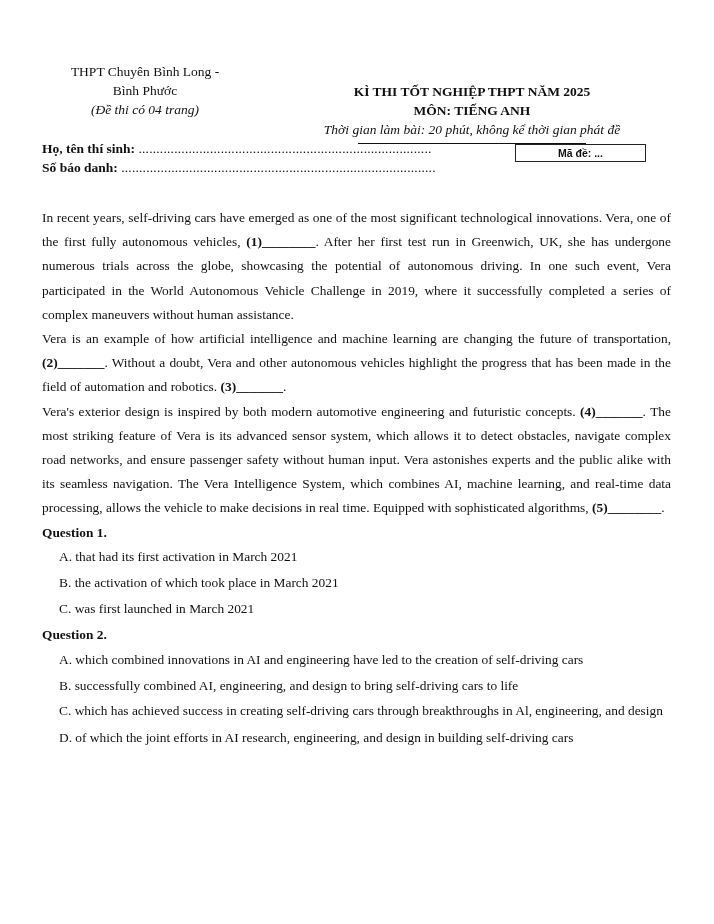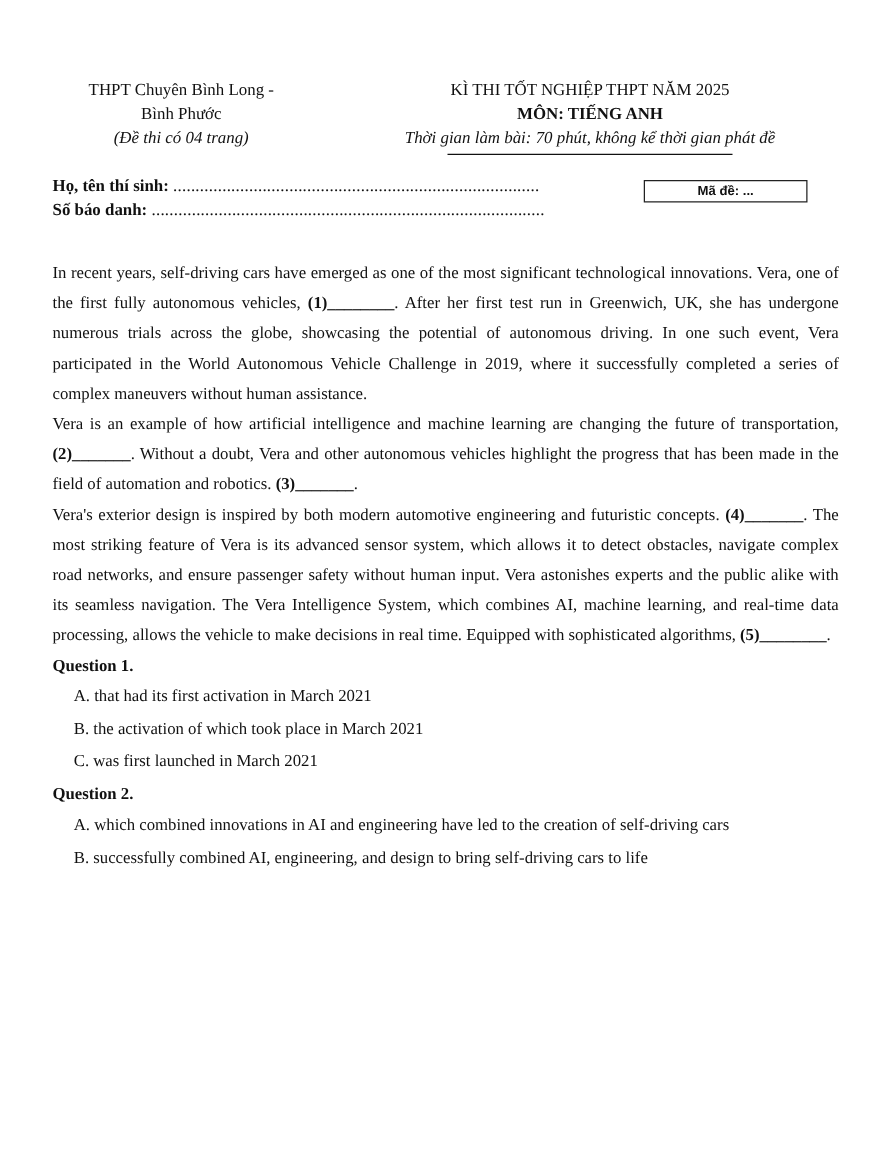--- a/index.html
+++ b/index.html
@@ -10,21 +10,21 @@
   .header-left {
     position: absolute; left: 45px; top: 62px; width: 200px;
     text-align: center; font-size: 13.5px; line-height: 19px;
   }
   .header-left .school { font-weight: normal; }
   .header-left .pages { font-style: italic; }
   .header-right {
     position: absolute; left: 292px; top: 62px; width: 360px;
     text-align: center; font-size: 13.5px; line-height: 19px;
   }
-  .header-right .exam-title { font-weight: normal; }
+  .header-right .exam-title { font-weight: bold; margin-top: 20px; }
   .header-right .subject { font-weight: bold; }
   .header-right .time { font-style: italic; }
   .header-right .rule {
     width: 228px; height: 1px; background: #111; margin: 4px auto 0 auto;
   }
   .candidate {
     position: absolute; left: 42px; top: 139px; font-size: 13.5px;
     line-height: 19px; font-weight: bold;
   }
   .candidate .dots { font-weight: normal; letter-spacing: 0.2px; }
@@ -50,21 +50,21 @@
 
 <div class="header-left">
   <div class="school">THPT Chuyên Bình Long -</div>
   <div class="school">Bình Phước</div>
   <div class="pages">(Đề thi có 04 trang)</div>
 </div>
 
 <div class="header-right">
   <div class="exam-title">KÌ THI TỐT NGHIỆP THPT NĂM 2025</div>
   <div class="subject">MÔN: TIẾNG ANH</div>
-  <div class="time">Thời gian làm bài: 70 phút, không kể thời gian phát đề</div>
+  <div class="time">Thời gian làm bài: 20 phút, không kể thời gian phát đề</div>
   <div class="rule"></div>
 </div>
 
 <div class="candidate">
   <div>
     <span>Họ, tên thí sinh:</span>
     <span class="dots">..................................................................................</span>
   </div>
   <div>
     <span>Số  báo  danh:</span>
@@ -86,14 +86,16 @@
     <p class="q-title">Question 1.</p>
     <p class="option">A. that had its first activation in March 2021</p>
     <p class="option">B. the activation of which took place in March 2021</p>
     <p class="option">C. was first launched in March 2021</p>
   </div>
 
   <div>
     <p class="q-title">Question 2.</p>
     <p class="option">A. which combined innovations in AI and engineering have led to the creation of self-driving cars</p>
     <p class="option">B. successfully combined AI, engineering, and design to bring self-driving cars to life</p>
+    <p class="option justify">C. which has achieved success in creating self-driving cars through breakthroughs in Al, engineering, and design</p>
+    <p class="option">D. of which the joint efforts in AI research, engineering, and design in building self-driving cars</p>
   </div>
 </div>
 
 </body></html>

